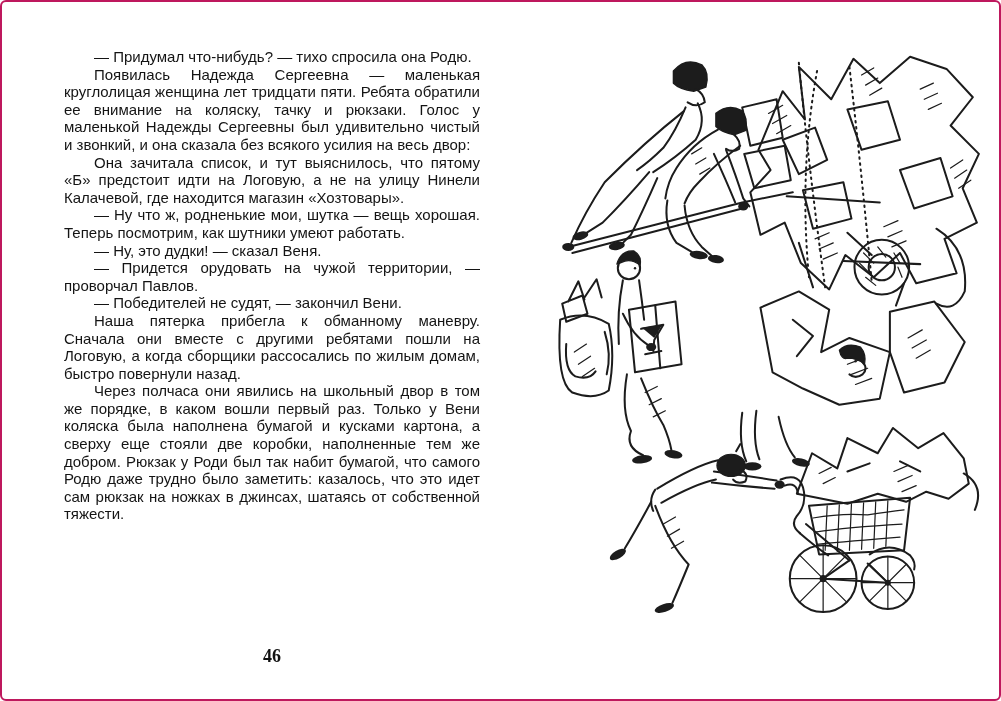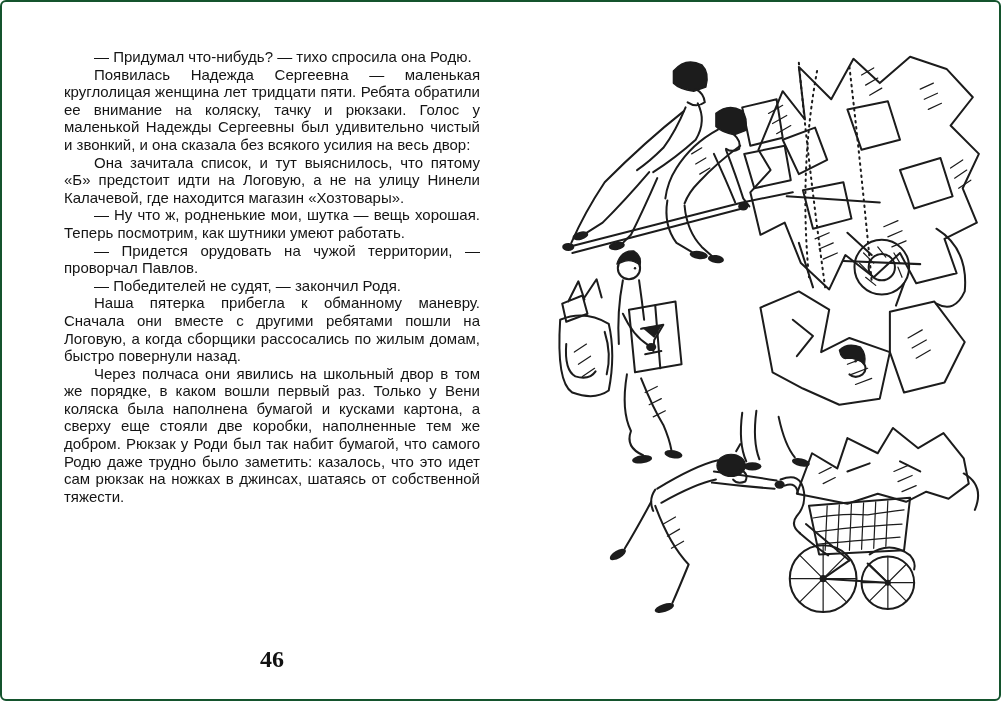--- a/index.html
+++ b/index.html
@@ -1,61 +1,62 @@
 <!DOCTYPE html>
 <html><head>
 <meta charset="utf-8">
 <style>
   html,body { margin:0; padding:0; background:#ffffff; }
   .spread {
     position:relative;
     width:1001px; height:701px;
     box-sizing:border-box;
     background:#ffffff;
-    border:2px solid #14532d;
+    border:2px solid #be185d;
     border-radius:6px;
     overflow:hidden;
     font-family:"Liberation Sans", sans-serif;
   }
   .text-col {
     position:absolute;
     left:62px; top:46px; width:416px;
     color:#141414;
     font-size:15px;
     line-height:17.6px;
     text-align:justify;
   }
   .para { margin:0; text-indent:30px; }
   .page-number {
     position:absolute;
     left:62px; top:644px; width:416px;
     text-align:center;
     font-family:"Liberation Serif", serif;
     font-weight:bold;
-    font-size:24px;
+    font-size:18px;
     color:#111111;
   }
   .illustration {
     position:absolute;
     left:542px; top:46px; width:445px; height:588px;
   }
   .illustration svg { width:100%; height:100%; }
 </style>
 </head>
 <body>
 
 <div class="spread">
 
   <div class="text-col">
       <p class="para">— Придумал что-нибудь? — тихо спросила она Родю.</p>
       <p class="para">Появилась Надежда Сергеевна — маленькая круглолицая женщина лет тридцати пяти. Ребята обратили ее внимание на коляску, тачку и рюкзаки. Голос у маленькой Надежды Сергеевны был удивительно чистый и звонкий, и она сказала без всякого усилия на весь двор:</p>
       <p class="para">Она зачитала список, и тут выяснилось, что пятому «Б» предстоит идти на Логовую, а не на улицу Нинели Калачевой, где находится магазин «Хозтовары».</p>
       <p class="para">— Ну что ж, родненькие мои, шутка — вещь хорошая. Теперь посмотрим, как шутники умеют работать.</p>
+      <p class="para">— Ну, это дудки! — сказал Веня.</p>
       <p class="para">— Придется орудовать на чужой территории, — проворчал Павлов.</p>
-      <p class="para">— Победителей не судят, — закончил Родя.</p>
+      <p class="para">— Победителей не судят, — закончил Вени.</p>
       <p class="para">Наша пятерка прибегла к обманному маневру. Сначала они вместе с другими ребятами пошли на Логовую, а когда сборщики рассосались по жилым домам, быстро повернули назад.</p>
       <p class="para">Через полчаса они явились на школьный двор в том же порядке, в каком вошли первый раз. Только у Вени коляска была наполнена бумагой и кусками картона, а сверху еще стояли две коробки, наполненные тем же добром. Рюкзак у Роди был так набит бумагой, что самого Родю даже трудно было заметить: казалось, что это идет сам рюкзак на ножках в джинсах, шатаясь от собственной тяжести.</p>
     </div>
 
   <div class="page-number">46</div>
 
   <div class="illustration" aria-label="Ink drawing: schoolchildren hauling waste paper — two boys push an overloaded wheelbarrow piled with crumpled paper tied with cord, a boy carries a stuffed rucksack and a box marked with a fragile glass symbol, another boy bent double pushes a baby pram whose wicker basket overflows with paper, while a small boy peeks from behind the heap.">
     <svg viewBox="0 0 440 580" xmlns="http://www.w3.org/2000/svg" stroke="#1c1c1c" fill="none" stroke-width="2" stroke-linecap="round" stroke-linejoin="round">
 
       <g>

